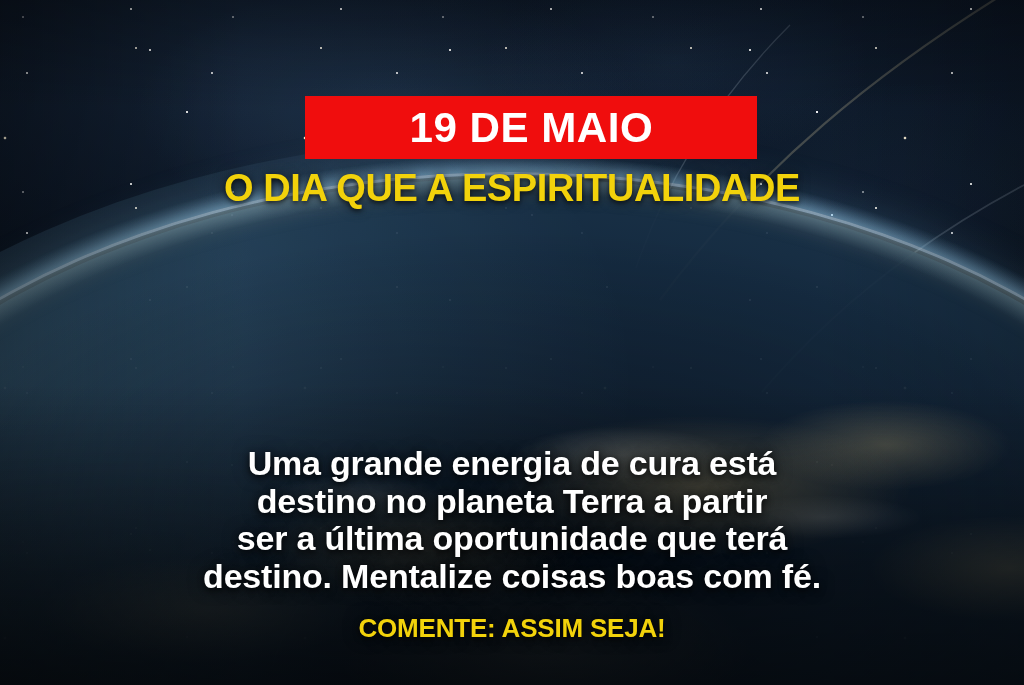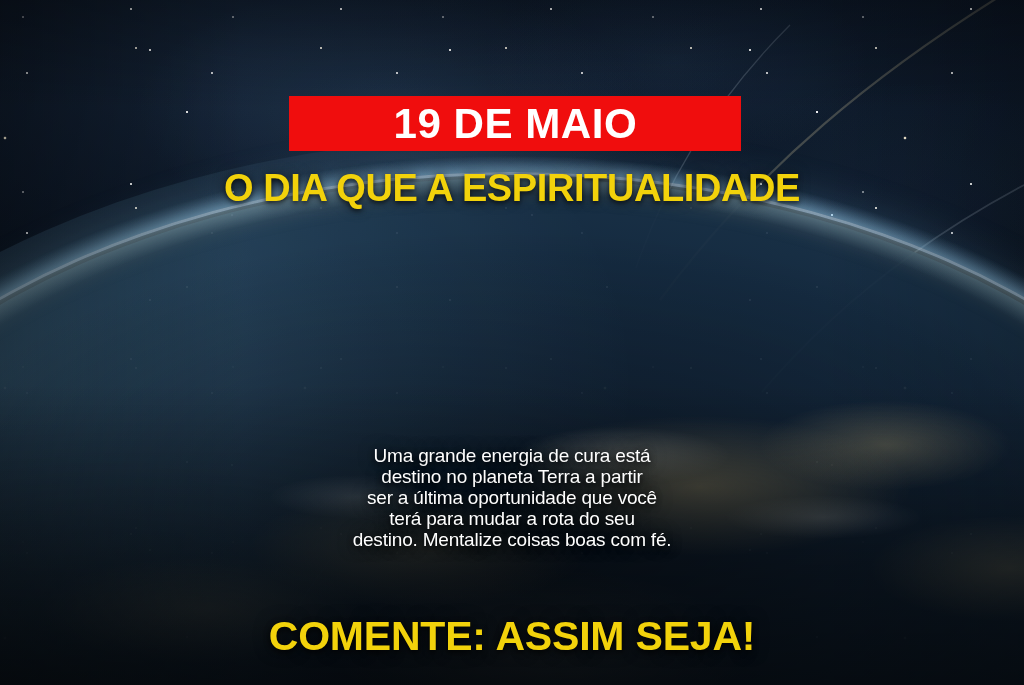--- a/index.html
+++ b/index.html
@@ -170,24 +170,24 @@
 
   
   .content {
     position: absolute;
     inset: 0;
     text-align: center;
   }
 
   .date-banner {
     position: absolute;
-    left: 289px;
+    left: 305px;
     top: 96px;
     width: 452px;
-    height: 55px;
+    height: 63px;
     background: #f00d0d;
     display: flex;
     align-items: center;
     justify-content: center;
   }
   .date-banner-text {
     color: #ffffff;
     font-size: 43px;
     font-weight: 700;
     letter-spacing: 0.5px;
@@ -209,35 +209,35 @@
     text-shadow: 0 2px 5px rgba(0,0,0,.70), 0 0 14px rgba(0,0,0,.45);
   }
   .headline .hl-line { display: block; white-space: nowrap; }
 
   .body-copy {
     position: absolute;
     left: 0;
     right: 0;
     top: 445px;
     color: #ffffff;
-    font-size: 19px;
-    font-weight: 400;
+    font-size: 34px;
+    font-weight: 700;
     line-height: 1.11;
     letter-spacing: -0.2px;
     text-shadow: 0 2px 6px rgba(0,0,0,.82), 0 0 16px rgba(0,0,0,.55);
   }
   .body-copy .bc-line { display: block; white-space: nowrap; }
 
   .cta {
     position: absolute;
     left: 0;
     right: 0;
     top: 614px;
     color: #f2d20b;
-    font-size: 41px;
+    font-size: 26px;
     font-weight: 700;
     letter-spacing: -0.2px;
     line-height: 1.1;
     white-space: nowrap;
     text-shadow: 0 2px 6px rgba(0,0,0,.80), 0 0 16px rgba(0,0,0,.55);
   }
 </style>
 </head>
 <body>
 
@@ -285,21 +285,20 @@
       <span class="date-banner-text">19 DE MAIO</span>
     </div>
 
     <div class="headline">
       <span class="hl-line">O DIA QUE A ESPIRITUALIDADE</span>
     </div>
 
     <div class="body-copy">
       <span class="bc-line">Uma grande energia de cura está</span>
       <span class="bc-line">destino no planeta Terra a partir</span>
-      <span class="bc-line">ser a última oportunidade que você</span>
-      <span class="bc-line">terá para mudar a rota do seu</span>
+      <span class="bc-line">ser a última oportunidade que terá</span>
       <span class="bc-line">destino. Mentalize coisas boas com fé.</span>
     </div>
 
     <div class="cta">COMENTE: ASSIM SEJA!</div>
 
   </div>
 </div>
 
 </body></html>

